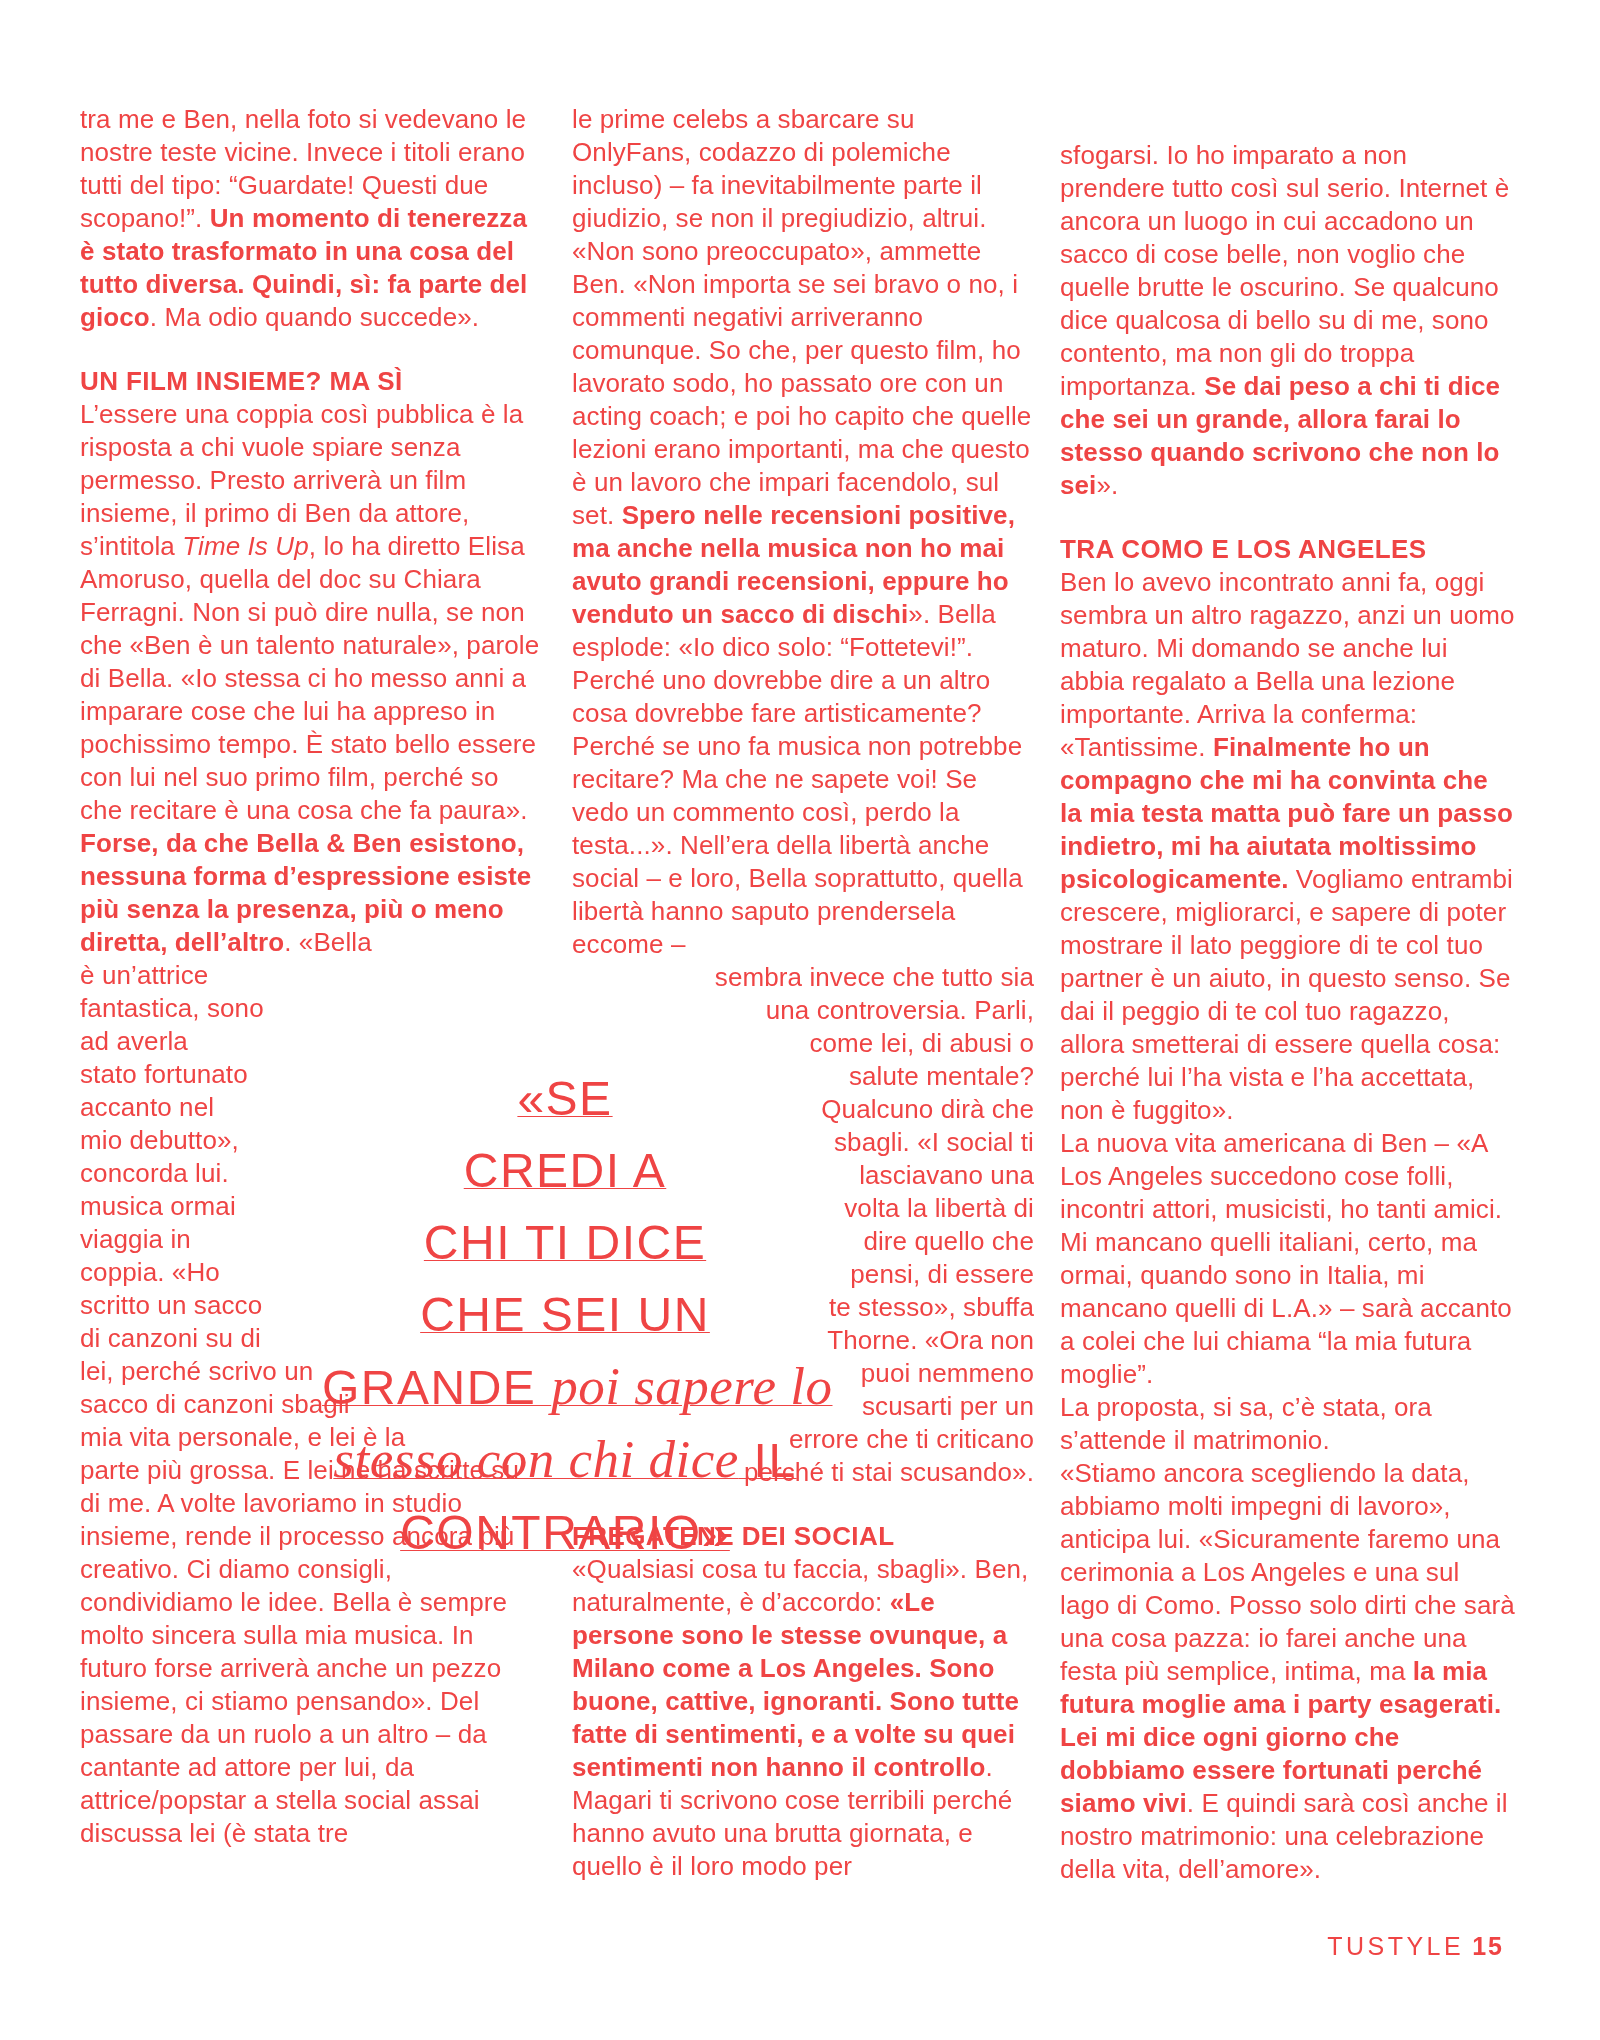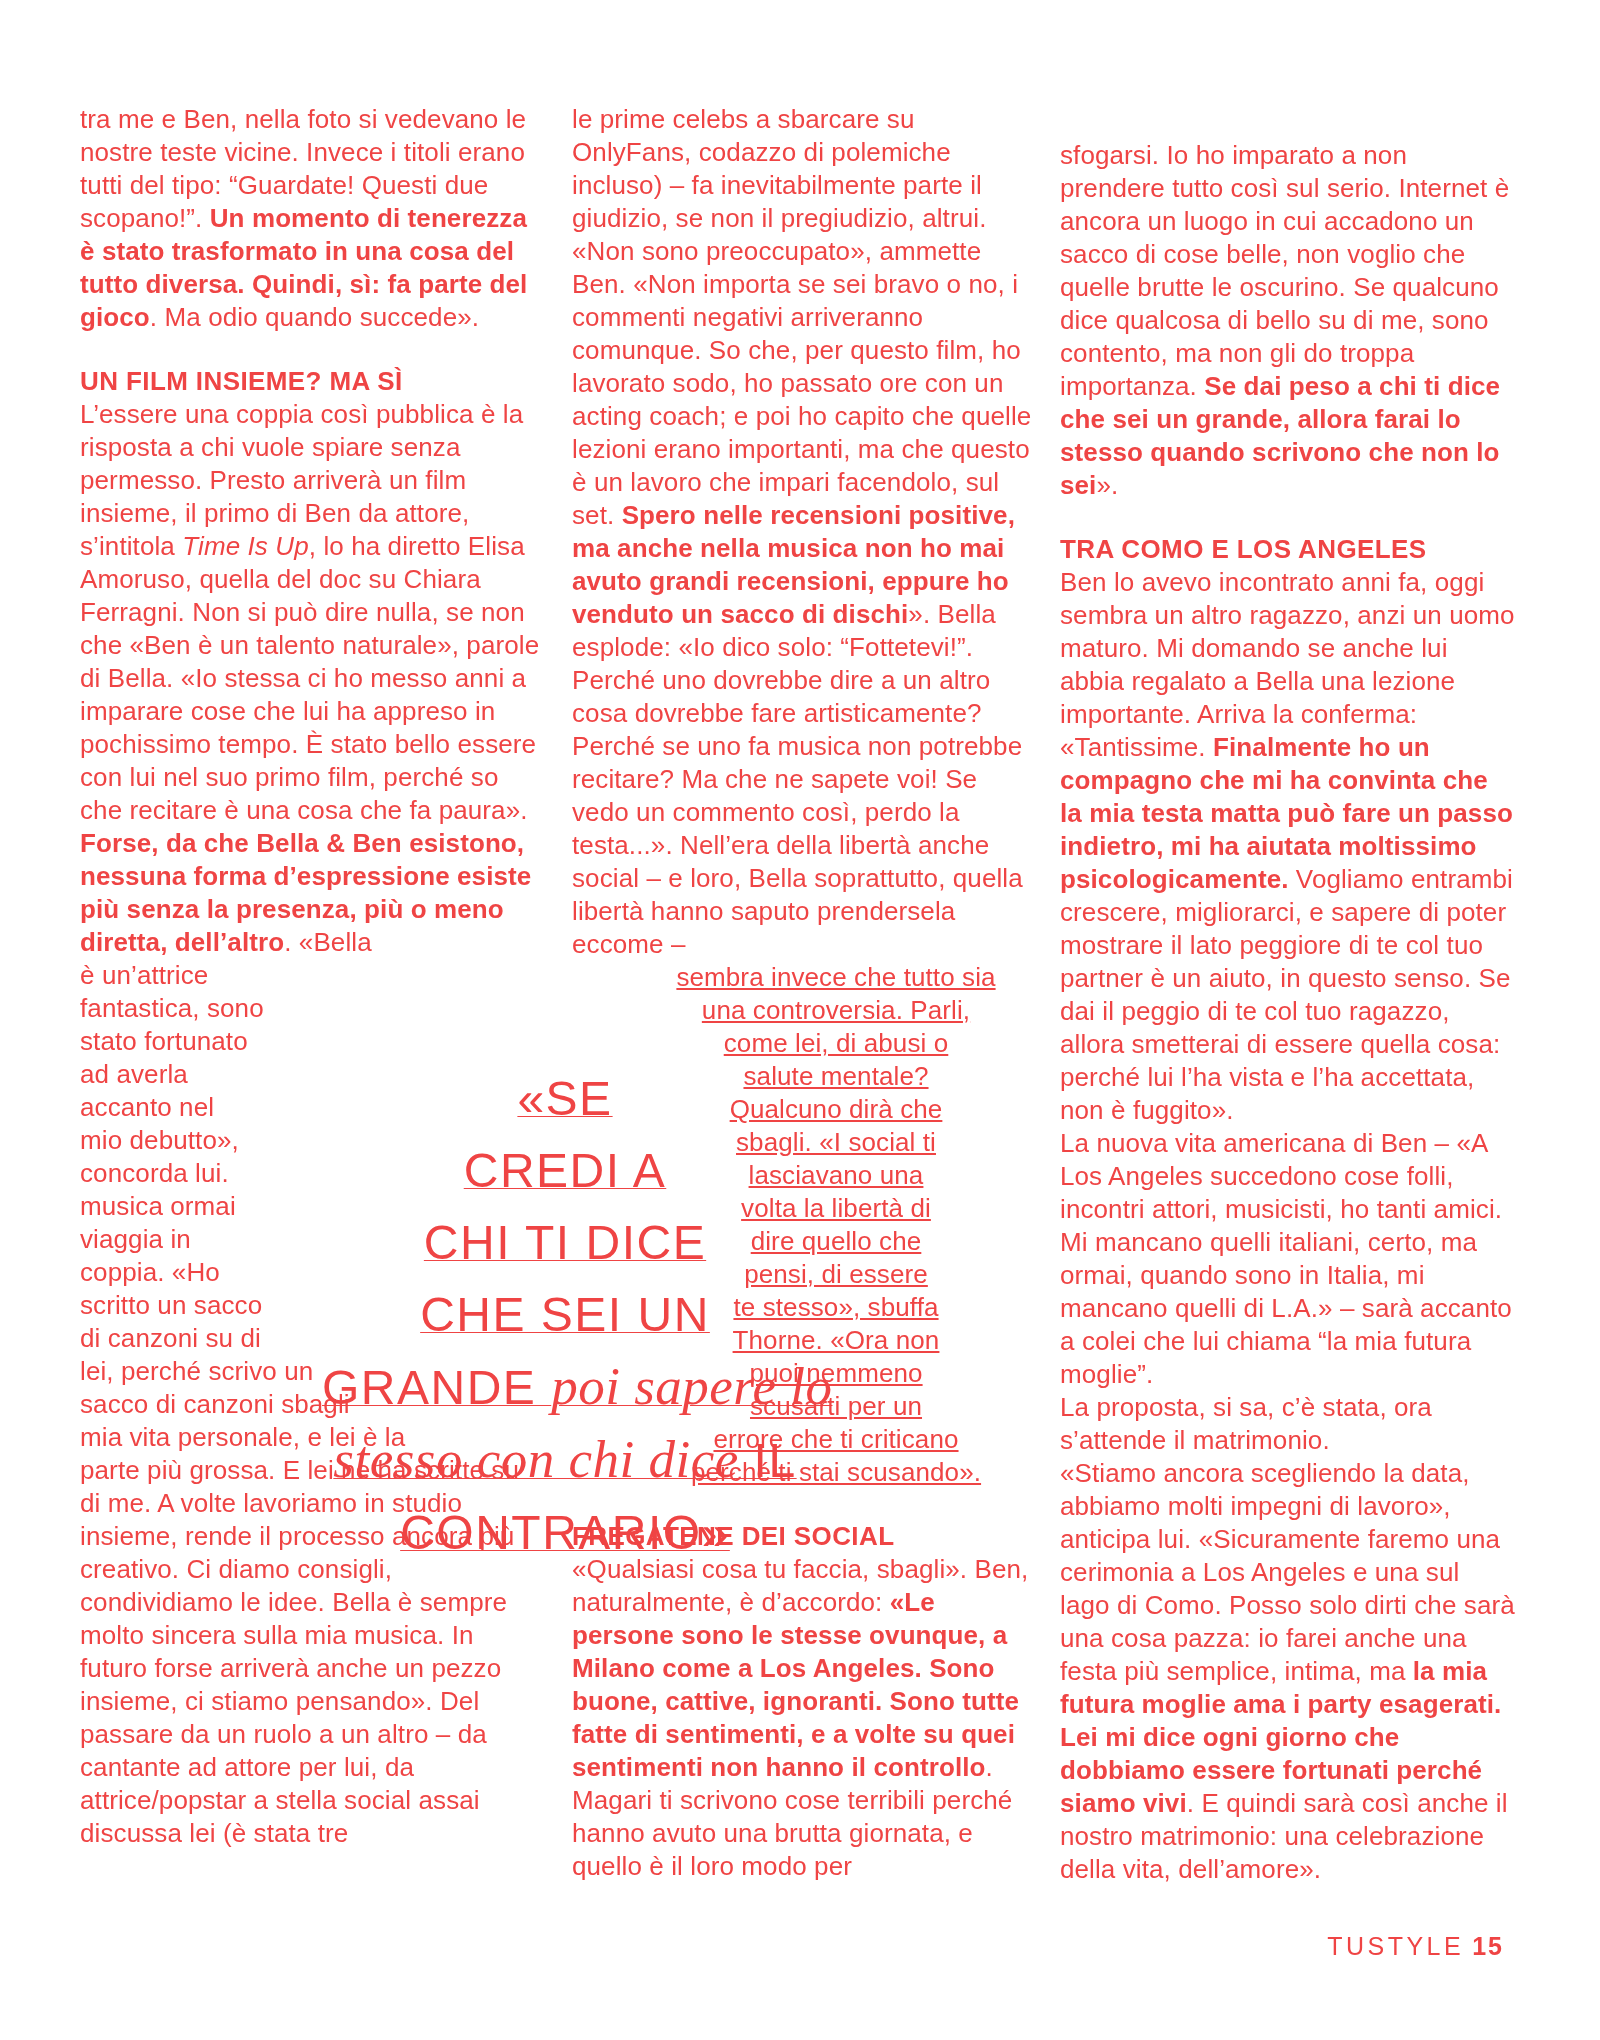--- a/index.html
+++ b/index.html
@@ -17,21 +17,21 @@
     letter-spacing:0.1px;
   }
   .col-1{left:80px;width:462px;}
   .col-2{left:572px;width:466px;}
   .col-3{left:1060px;width:456px;margin-top:36px;}
   .block{margin:0;}
   .heading{font-weight:700;margin-top:31px;letter-spacing:0.4px;}
   .bold{font-weight:700;}
   .italic{font-style:italic;}
   .lines-left .pline{white-space:nowrap;}
-  .lines-center{margin-left:66px;width:396px;text-align:center;text-decoration:underline;}
+  .lines-center{margin-left:66px;width:396px;text-align:right;}
   .lines-center .pline{white-space:nowrap;}
   .pullquote{
     position:absolute;left:322px;top:1068px;width:486px;
     text-align:center;
   }
   .pq-line{line-height:61px;white-space:nowrap;text-decoration:underline;}
   .pq-sans{
     font-family:"Liberation Sans","DejaVu Sans",sans-serif;
     font-size:48px;letter-spacing:1.5px;
   }
@@ -49,22 +49,22 @@
 <body>
 
 <div class="page">
   <div class="col col-1">
       <div class="block para"><span>tra me e Ben, nella foto si vedevano le nostre teste vicine. Invece i titoli erano tutti del tipo: “Guardate! Questi due scopano!”. </span><span class="bold">Un momento di tenerezza è stato trasformato in una cosa del tutto diversa. Quindi, sì: fa parte del gioco</span><span>. Ma odio quando succede».</span></div>
       <div class="block heading"><span>UN FILM INSIEME? MA SÌ</span></div>
       <div class="block para"><span>L’essere una coppia così pubblica è la risposta a chi vuole spiare senza permesso. Presto arriverà un film insieme, il primo di Ben da attore, s’intitola </span><span class="italic">Time Is Up</span><span>, lo ha diretto Elisa Amoruso, quella del doc su Chiara Ferragni. Non si può dire nulla, se non che «Ben è un talento naturale», parole di Bella. «Io stessa ci ho messo anni a imparare cose che lui ha appreso in pochissimo tempo. È stato bello essere con lui nel suo primo film, perché so che recitare è una cosa che fa paura». </span><span class="bold">Forse, da che Bella &amp; Ben esistono, nessuna forma d’espressione esiste più senza la presenza, più o meno diretta, dell’altro</span><span>. «Bella</span></div>
       <div class="block lines-left">
         <div class="pline">è un’attrice</div>
         <div class="pline">fantastica, sono</div>
+        <div class="pline">ad averla</div>
         <div class="pline">stato fortunato</div>
-        <div class="pline">ad averla</div>
         <div class="pline">accanto nel</div>
         <div class="pline">mio debutto»,</div>
         <div class="pline">concorda lui.</div>
         <div class="pline">musica ormai</div>
         <div class="pline">viaggia in</div>
         <div class="pline">coppia. «Ho</div>
         <div class="pline">scritto un sacco</div>
         <div class="pline">di canzoni su di</div>
         <div class="pline">lei, perché scrivo un</div>
         <div class="pline">sacco di canzoni sbagli</div>

